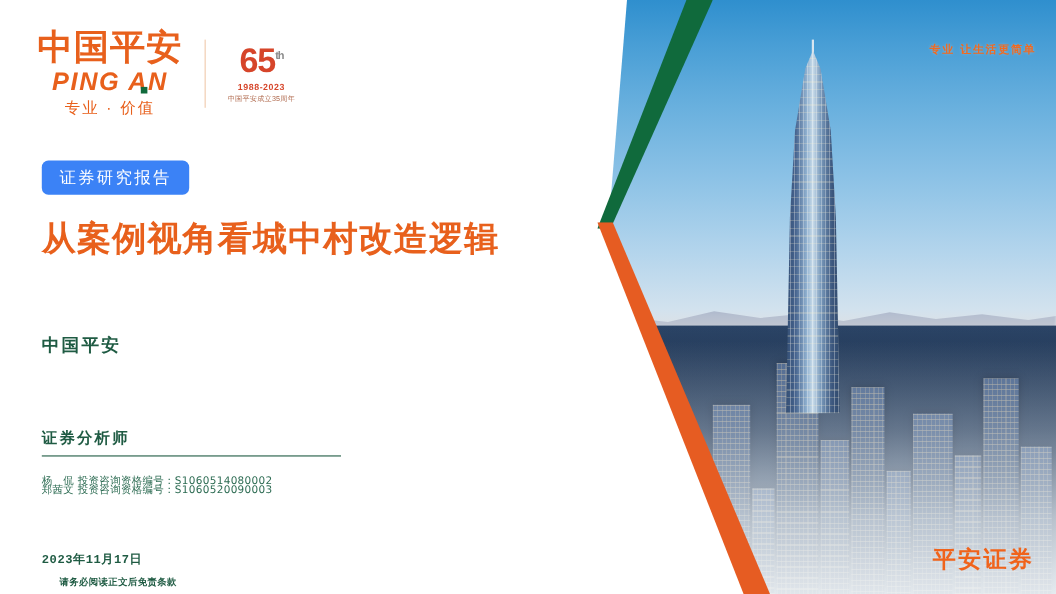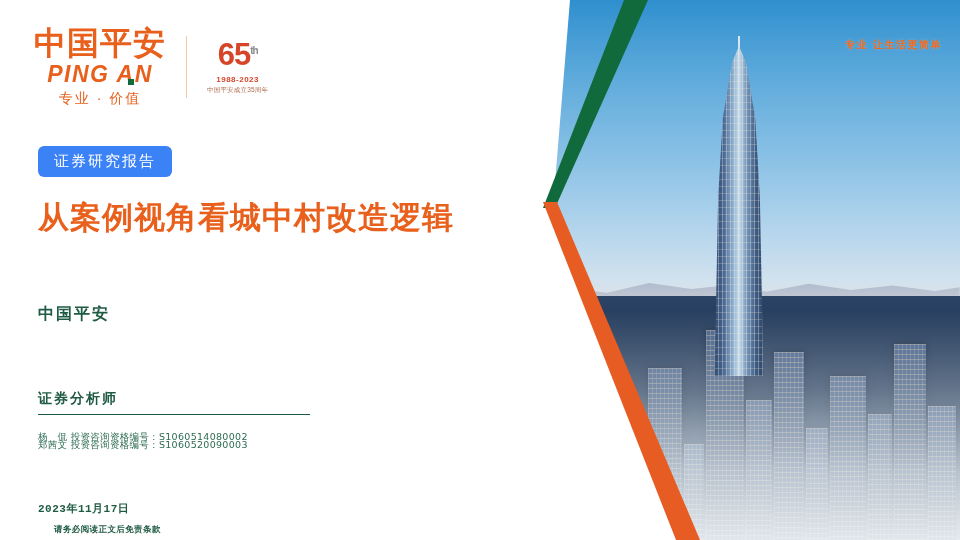--- a/index.html
+++ b/index.html
@@ -194,14 +194,15 @@
 
   <div class="sec-analyst-h">证券分析师</div>
   <div class="rule"></div>
   <div class="analyst a0">杨　侃  投资咨询资格编号：S1060514080002</div>
   <div class="analyst a1">郑茜文  投资咨询资格编号：S1060520090003</div>
 
   <div class="date">2023年11月17日</div>
   <div class="disclaimer">请务必阅读正文后免责条款</div>
 
   <div class="tagline">专业 让生活更简单</div>
+  <div class="brand-bottom">平安证券</div>
 
 </div>
 
 </body></html>

